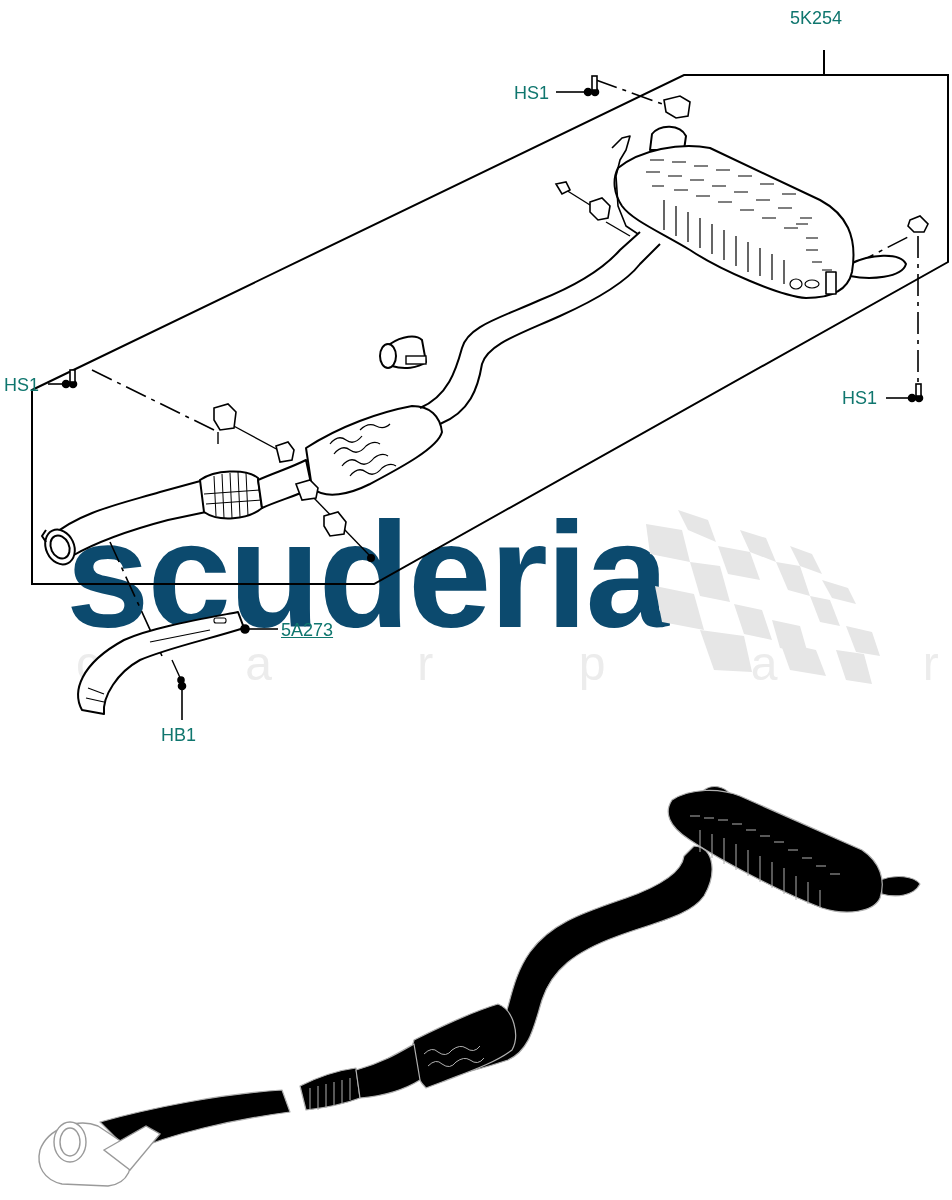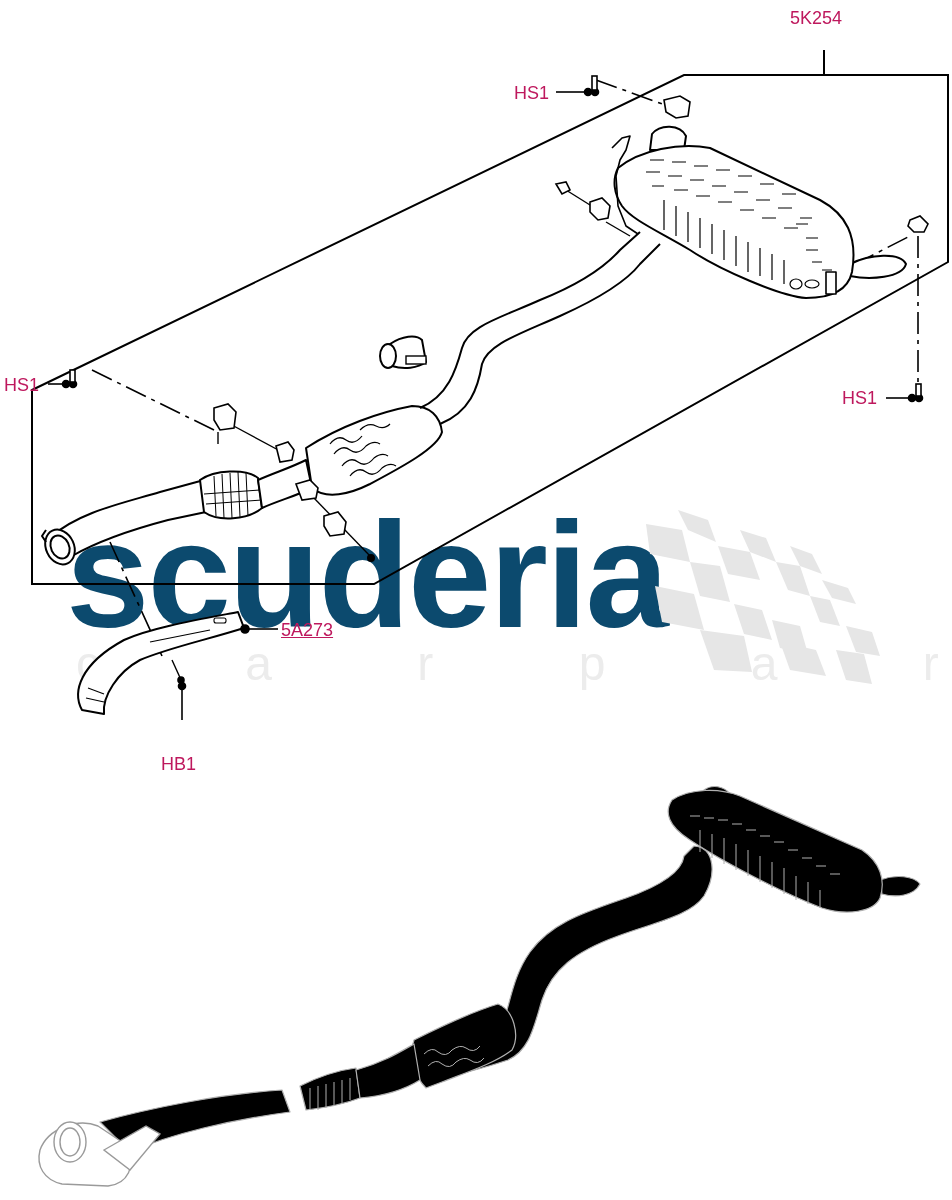--- a/index.html
+++ b/index.html
@@ -1,20 +1,20 @@
 <!DOCTYPE html>
 <html><head>
   <meta charset="utf-8">
   <style>
     html, body { margin: 0; padding: 0; background: #ffffff; }
     body { width: 952px; height: 1200px; position: relative; overflow: hidden;
            font-family: "Liberation Sans", sans-serif; }
     .canvas { position: absolute; left: 0; top: 0; width: 952px; height: 1200px; }
     .callout { position: absolute; font-family: "Liberation Sans", sans-serif;
-               font-size: 18px; line-height: 18px; color: #be185d; white-space: nowrap;
+               font-size: 18px; line-height: 18px; color: #0f766e; white-space: nowrap;
                cursor: pointer; }
     .wm-text { position: absolute; font-family: "Liberation Sans", sans-serif;
                font-weight: bold; color: #0c4a6e; line-height: 1; white-space: nowrap;
                letter-spacing: -2px; pointer-events: none; }
     .wm-sub { position: absolute; font-family: "Liberation Sans", sans-serif;
               color: #ececec; line-height: 1; white-space: nowrap; pointer-events: none; }
   </style>
 </head>
 <body>
 
@@ -170,21 +170,21 @@
       <circle cx="182" cy="686" r="3.5"></circle>
       <circle cx="181" cy="680" r="3"></circle>
   </g>
 </svg>
 
 <div class="callout" style="left:790px; top:9px;">5K254</div>
 <div class="callout" style="left:514px; top:84px;">HS1</div>
 <div class="callout" style="left:4px; top:376px;">HS1</div>
 <div class="callout" style="left:842px; top:389px;">HS1</div>
 <div class="callout" style="left:281px; top:621px;text-decoration:underline;">5A273</div>
-<div class="callout" style="left:161px; top:726px;margin-top:29px;">HB1</div>
+<div class="callout" style="left:161px; top:726px;">HB1</div>
 
 <svg class="canvas" viewBox="0 0 952 1200">
   <g fill="#000" stroke="#b0b0b0" stroke-width="1.2" stroke-linejoin="round">
     <path d="M704,790 C712,784 724,786 730,794 L726,806 L700,804 Z"></path>
     <path d="M880,880 C896,874 914,876 920,884 C914,896 896,898 882,894 Z"></path>
     <path d="M672,800 C690,788 720,788 740,796 L862,850 C880,862 886,880 880,898 C874,912 846,916 822,908 C780,892 720,860 690,840 C668,826 664,812 672,800 Z"></path>
     <path d="M694,846 C716,848 716,876 704,896 C690,916 656,922 618,936 C574,952 552,970 542,1000 C534,1026 530,1050 508,1060 C484,1068 474,1070 468,1072 L460,1050 C474,1044 490,1040 500,1028 C510,1012 510,980 530,952 C552,922 586,912 626,898 C660,886 682,872 684,856 Z"></path>
     <path d="M414,1040 C450,1022 478,1010 498,1004 C514,1010 520,1036 512,1050 C494,1064 462,1074 442,1082 L426,1088 C414,1076 408,1056 414,1040 Z"></path>
     <path d="M300,1086 C320,1076 340,1070 356,1068 L360,1098 C344,1104 324,1108 306,1110 Z"></path>
     <path d="M100,1122 C150,1108 220,1094 282,1090 L290,1112 C230,1120 170,1134 130,1152 Z"></path>

